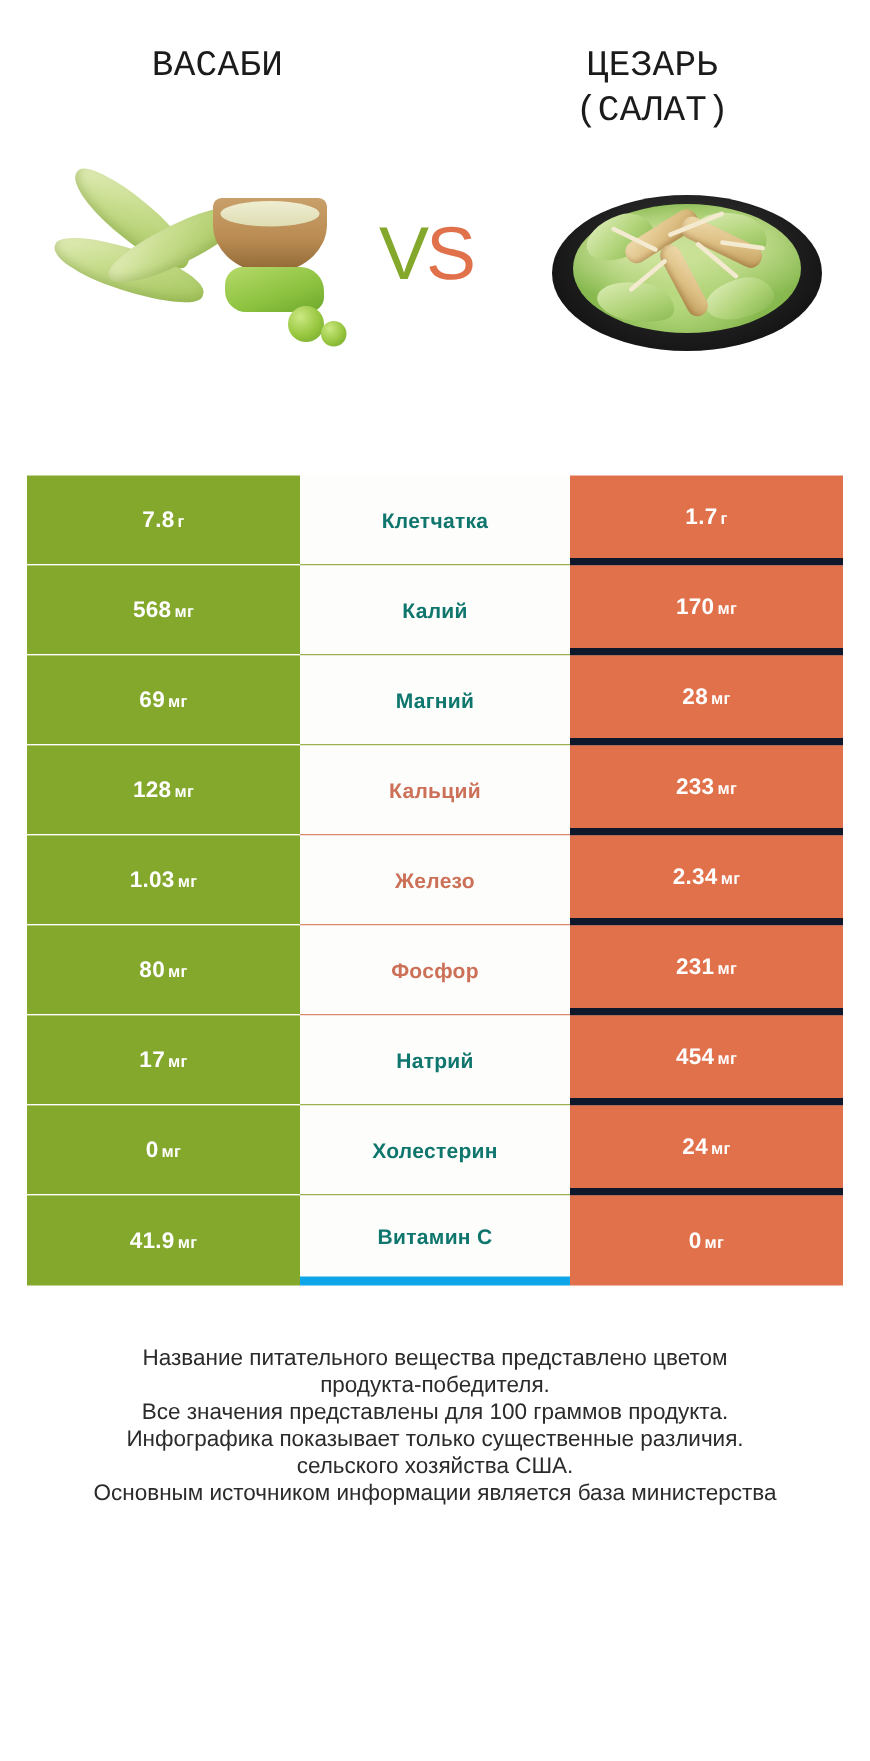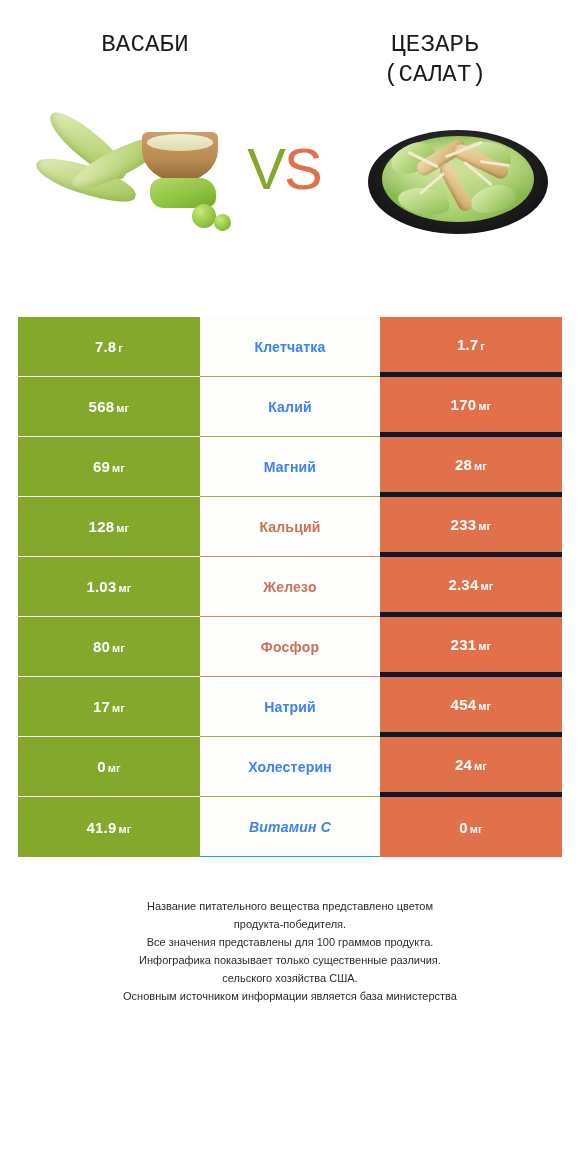--- a/index.html
+++ b/index.html
@@ -63,21 +63,21 @@
     top: 2px;
     width: 205px;
     height: 135px;
   }
   .vs-badge {
     position: absolute;
     left: 0;
     right: 12px;
     top: 26px;
     text-align: center;
-    font-size: 58px;
+    font-size: 50px;
     line-height: 62px;
     font-weight: 400;
     letter-spacing: -2px;
     font-family: "Liberation Sans", "DejaVu Sans", sans-serif;
   }
   .vs-v { color: #84a82c; }
   .vs-s { color: #e0714b; }
 
   
   .wasabi-stick {
@@ -200,50 +200,50 @@
   }
   .cell-mid.win-right { border-bottom-color: #d98a6b; }
   .cell-right {
     flex: 0 0 182px;
     background: #e0714b;
     color: #ffffff;
     border-bottom: 5px solid #0f172a;
   }
   .row:last-child .cell-left,
   .row:last-child .cell-right { border-bottom: none; }
-  .row:last-child .cell-mid { border-bottom: 1px solid #0ea5e9; font-style: italic; }
+  .row:last-child .cell-mid { border-bottom: 6px solid #0ea5e9; }
 
   .val {
     font-size: 15px;
     font-weight: 700;
     letter-spacing: .2px;
     white-space: nowrap;
     font-family: "Liberation Sans", "DejaVu Sans", sans-serif;
   }
   .val .unit {
     font-size: 11px;
     font-weight: 700;
     margin-left: 2px;
   }
   .nutrient {
     font-size: 14px;
     font-weight: 700;
     letter-spacing: .2px;
     white-space: nowrap;
     font-family: "Liberation Sans", "DejaVu Sans", sans-serif;
   }
-  .nutrient.green { color: #3b82f6; }
+  .nutrient.green { color: #0f766e; }
   .nutrient.orange { color: #cc7058; }
 
   
   .footer {
     width: 520px;
     margin: 40px auto 0;
     text-align: center;
-    font-size: 11px;
+    font-size: 15px;
     line-height: 18px;
     color: #2b2b2b;
     font-family: "Liberation Sans", "DejaVu Sans", sans-serif;
   }
   .footer p { margin: 0; }
 </style>
 </head>
 <body>
 
 <div class="header">

